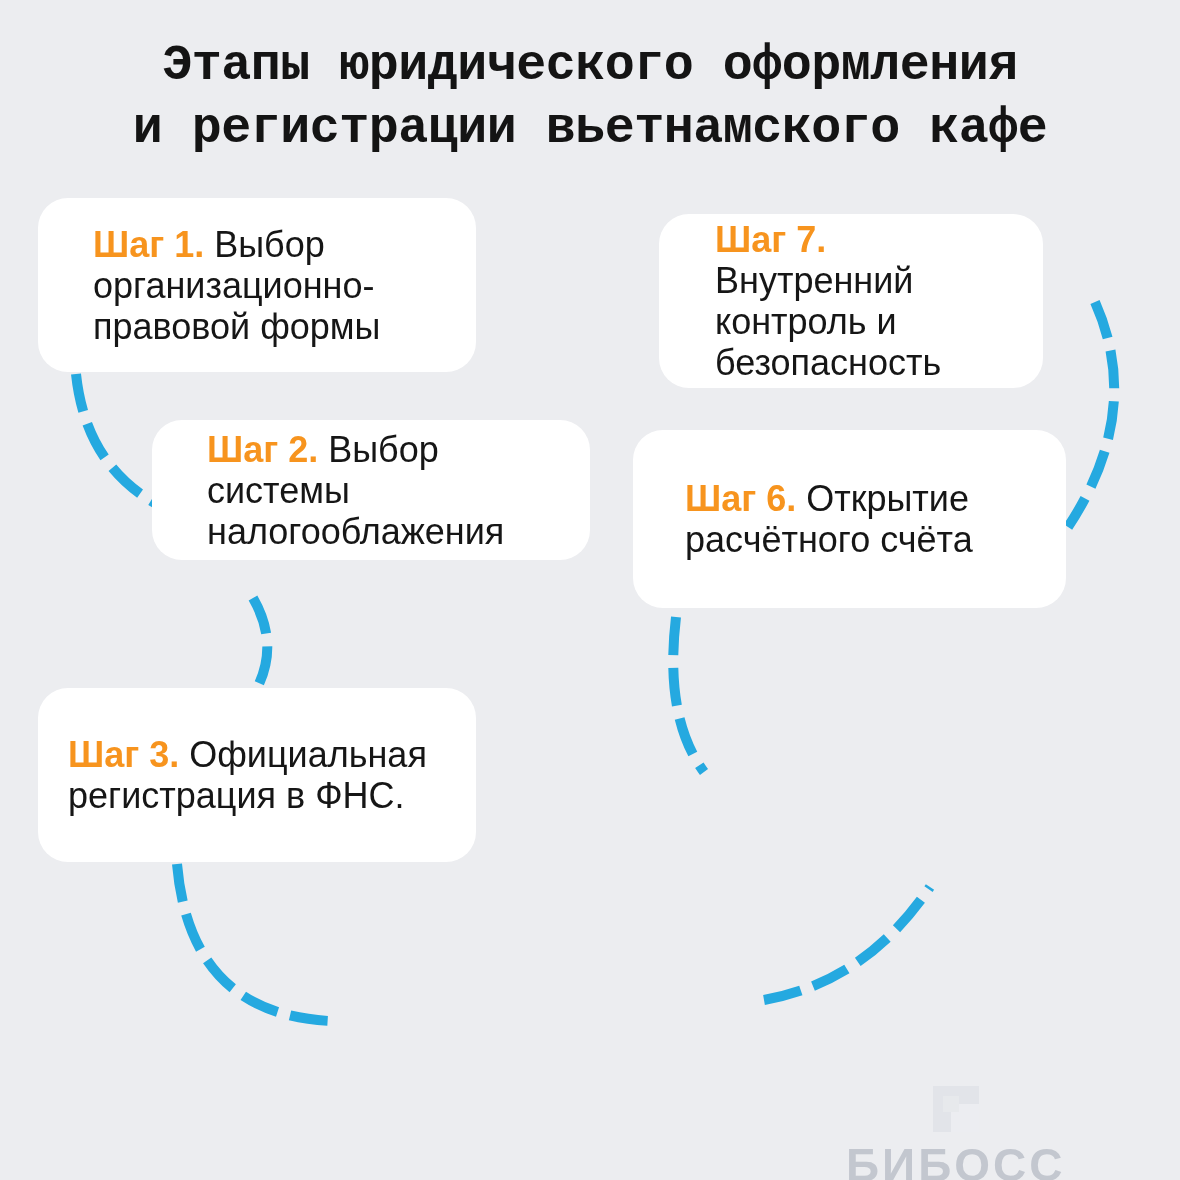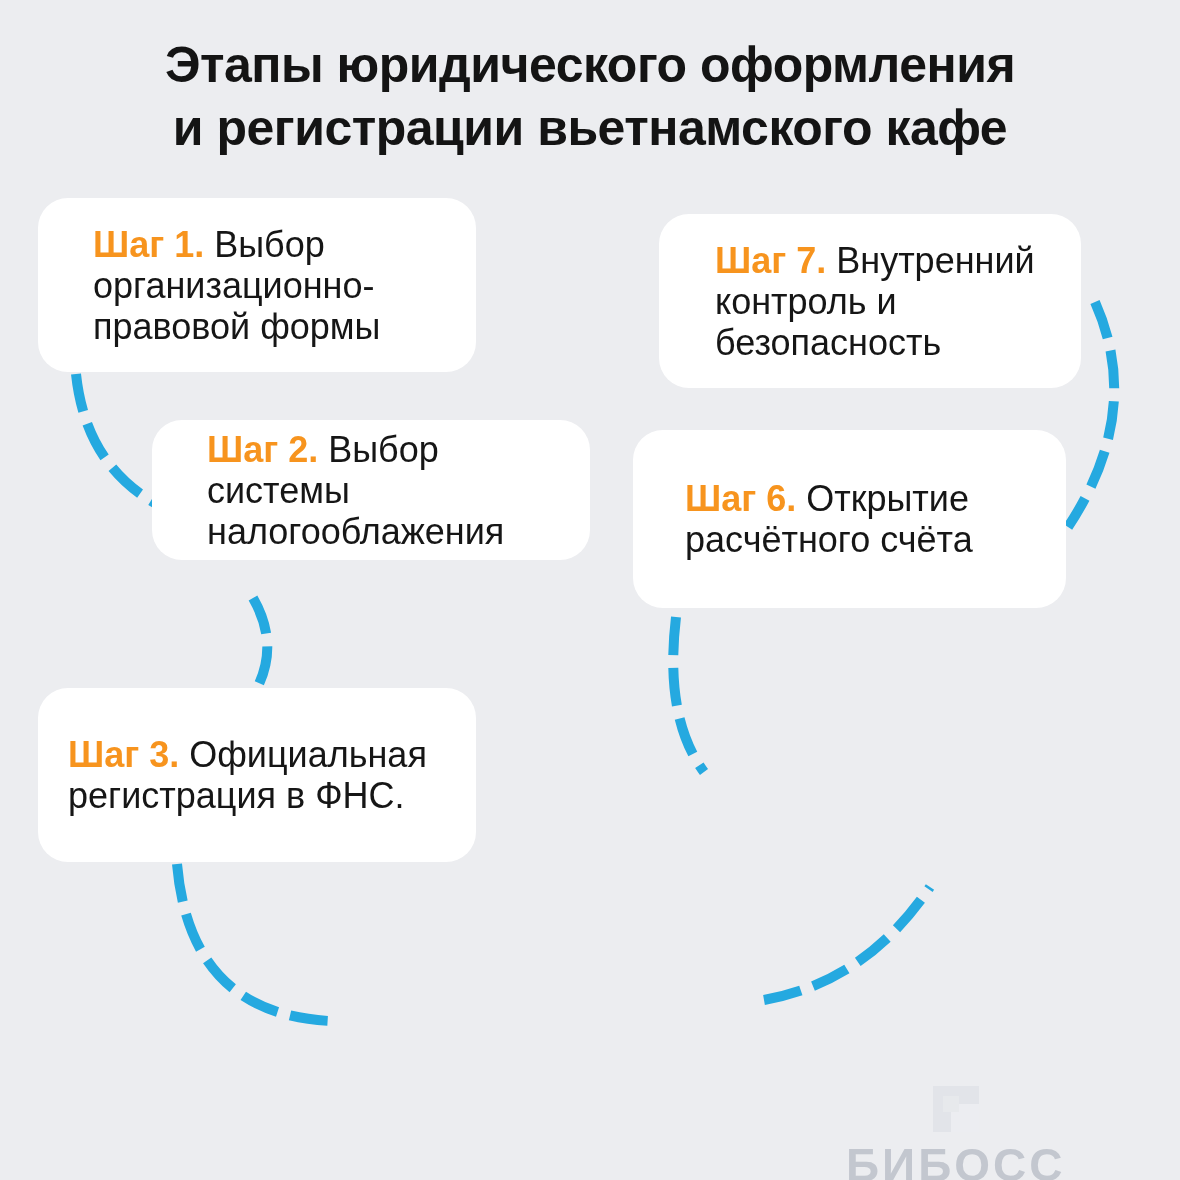--- a/index.html
+++ b/index.html
@@ -17,20 +17,21 @@
     top: 34px;
     left: 0;
     right: 0;
     text-align: center;
     font-size: 50px;
     line-height: 63px;
     font-weight: bold;
     letter-spacing: -0.5px;
     color: #141414;
     white-space: pre-line;
+    font-family: Liberation Mono, monospace;
   }
   .connectors {
     position: absolute;
     left: 0; top: 0;
     width: 1180px;
     height: 1180px;
   }
   .connectors path {
     fill: none;
     stroke: #25A9E0;
@@ -127,21 +128,21 @@
 регистрация в ФНС.</span></p>
   </div>
 
 
 
   <div class="card" style="left:633px; top:430px; width:433px; height:178px; --pl:52px">
     <p class="step-text"><span class="step-label">Шаг 6.</span> <span class="step-body">Открытие
 расчётного счёта</span></p>
   </div>
 
-  <div class="card" style="left:659px; top:214px; width:422px; height:174px; --pl:56px">
+  <div class="card" style="left:659px; top:214px; width:384px; height:174px; --pl:56px">
     <p class="step-text"><span class="step-label">Шаг 7.</span> <span class="step-body">Внутренний
 контроль и
 безопасность</span></p>
   </div>
 
   <div class="logo">
     <div class="logo-icon">
       <div class="li-a"></div>
       <div class="li-b"></div>
     </div>

